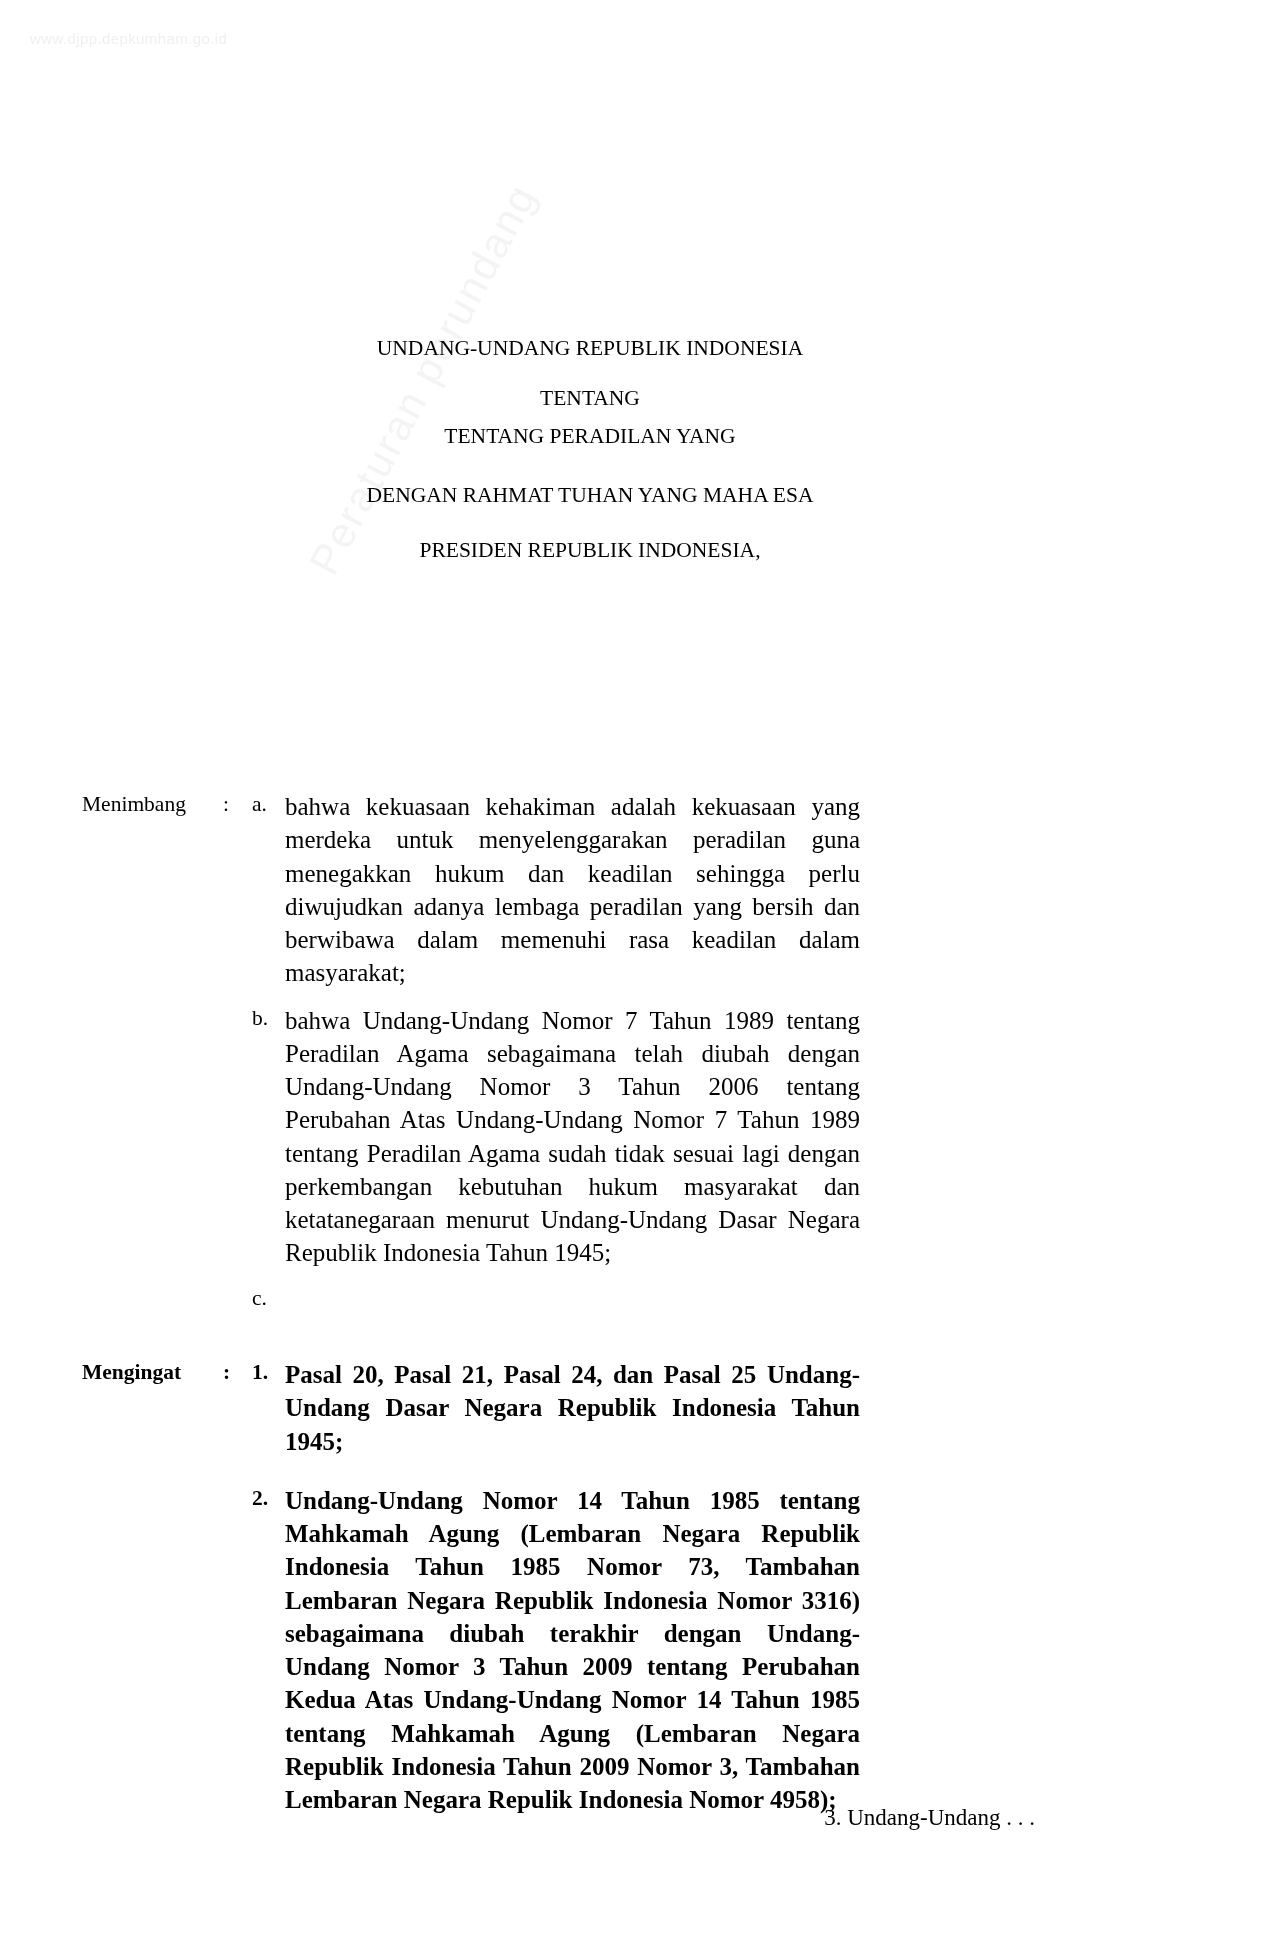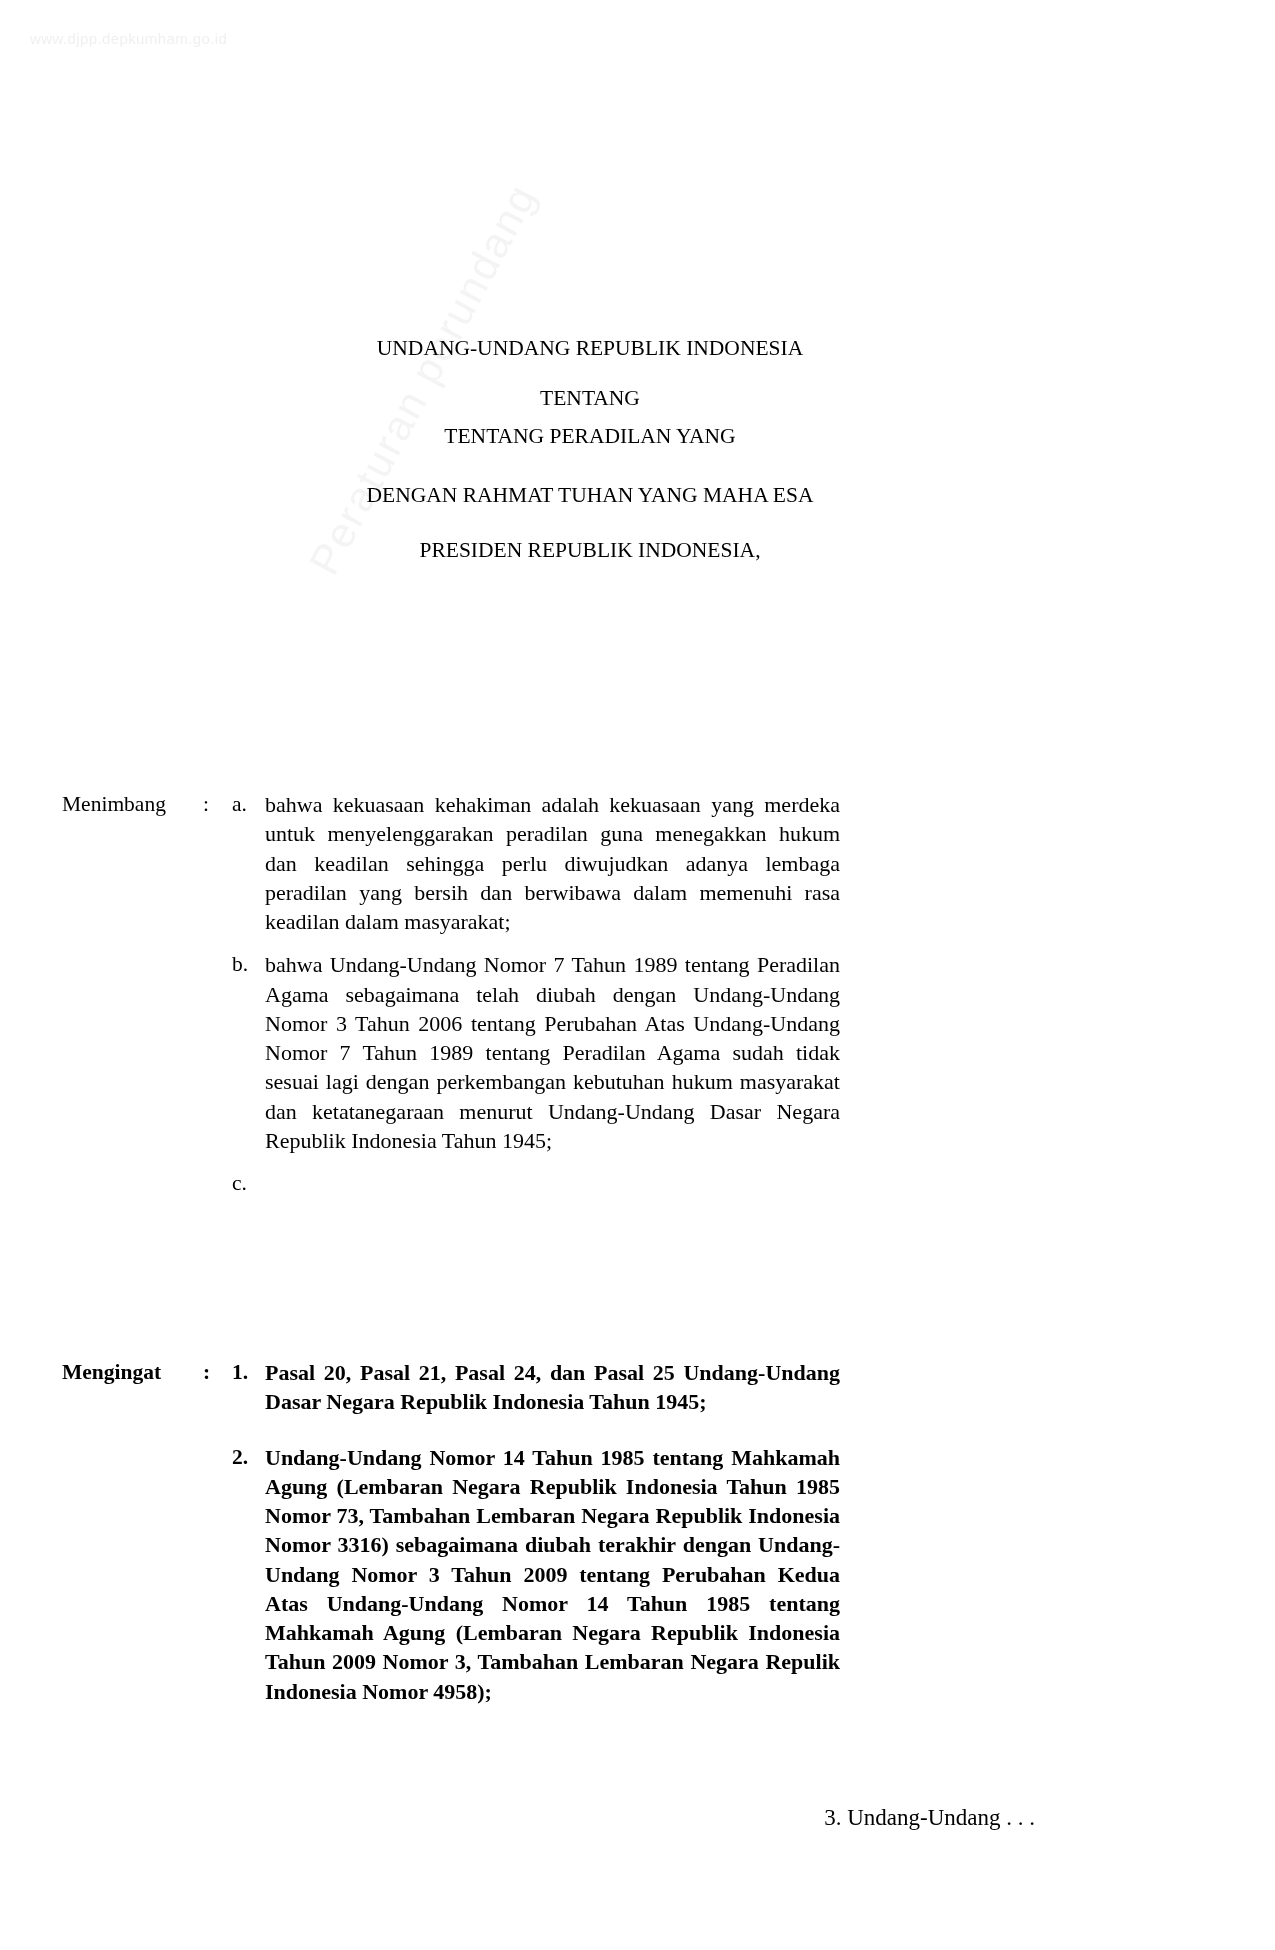--- a/index.html
+++ b/index.html
@@ -68,42 +68,42 @@
     position: absolute;
     left: 0;
     width: 1275px;
   }
   .row {
     display: flex;
     align-items: flex-start;
   }
   .lbl {
     width: 141px;
-    margin-left: 62px;
+    margin-left: 82px;
     flex: 0 0 141px;
     font-size: 21.5px;
     line-height: 1.33;
     white-space: nowrap;
   }
   .colon {
     width: 29px;
     flex: 0 0 29px;
     font-size: 21.5px;
     line-height: 1.33;
   }
   .mark {
     width: 33px;
     flex: 0 0 33px;
     font-size: 21.5px;
     line-height: 1.33;
   }
   .body {
     width: 575px;
     flex: 0 0 575px;
-    font-size: 22px;
+    font-size: 25px;
     line-height: 1.33;
     text-align: justify;
     text-justify: inter-word;
     hyphens: none;
   }
   .body.last-justify { text-align-last: left; }
   .gap-item { height: 14px; }
   .gap-group { height: 26px; }
 
   

